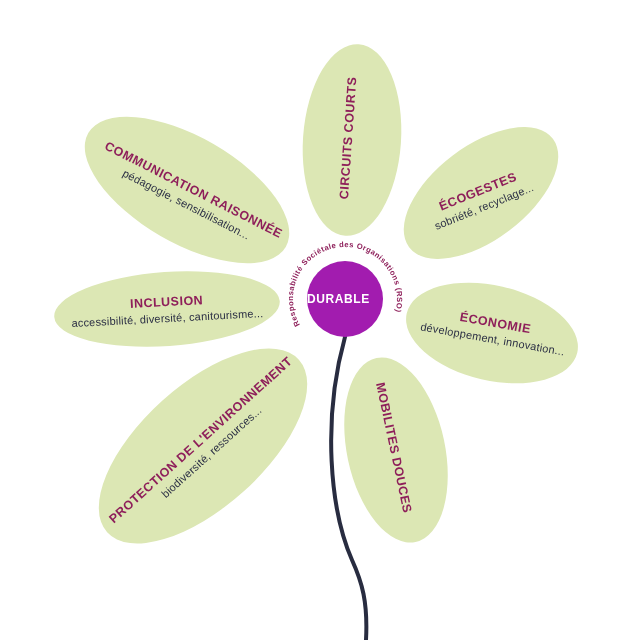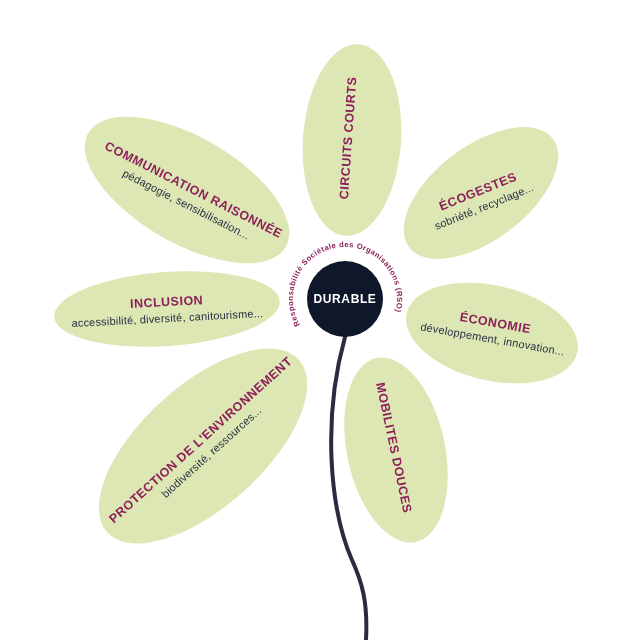--- a/index.html
+++ b/index.html
@@ -38,23 +38,23 @@
   .l6{left:167px;top:310px;transform:translate(-50%,-50%) rotate(-3deg);}
   .l7{left:190px;top:197px;transform:translate(-50%,-50%) rotate(27deg);}
 
   .svg-layer{position:absolute;left:0;top:0;z-index:2;}
   .arc-text{
     fill:#8e1f5a;font-size:7.6px;font-weight:bold;letter-spacing:.45px;
     font-family:"Liberation Sans",sans-serif;
   }
   .center-circle{
     position:absolute;left:345px;top:299px;width:76px;height:76px;
-    border-radius:50%;background:#0f172a;z-index:4;
+    border-radius:50%;background:#a21caf;z-index:4;
     transform:translate(-50%,-50%);
-    display:flex;align-items:center;justify-content:center;
+    display:flex;align-items:center;
   }
   .center-circle span{
     color:#ffffff;font-weight:bold;font-size:12px;letter-spacing:.6px;
   }
 </style>
 </head>
 <body>
 
 <div class="canvas">
 

